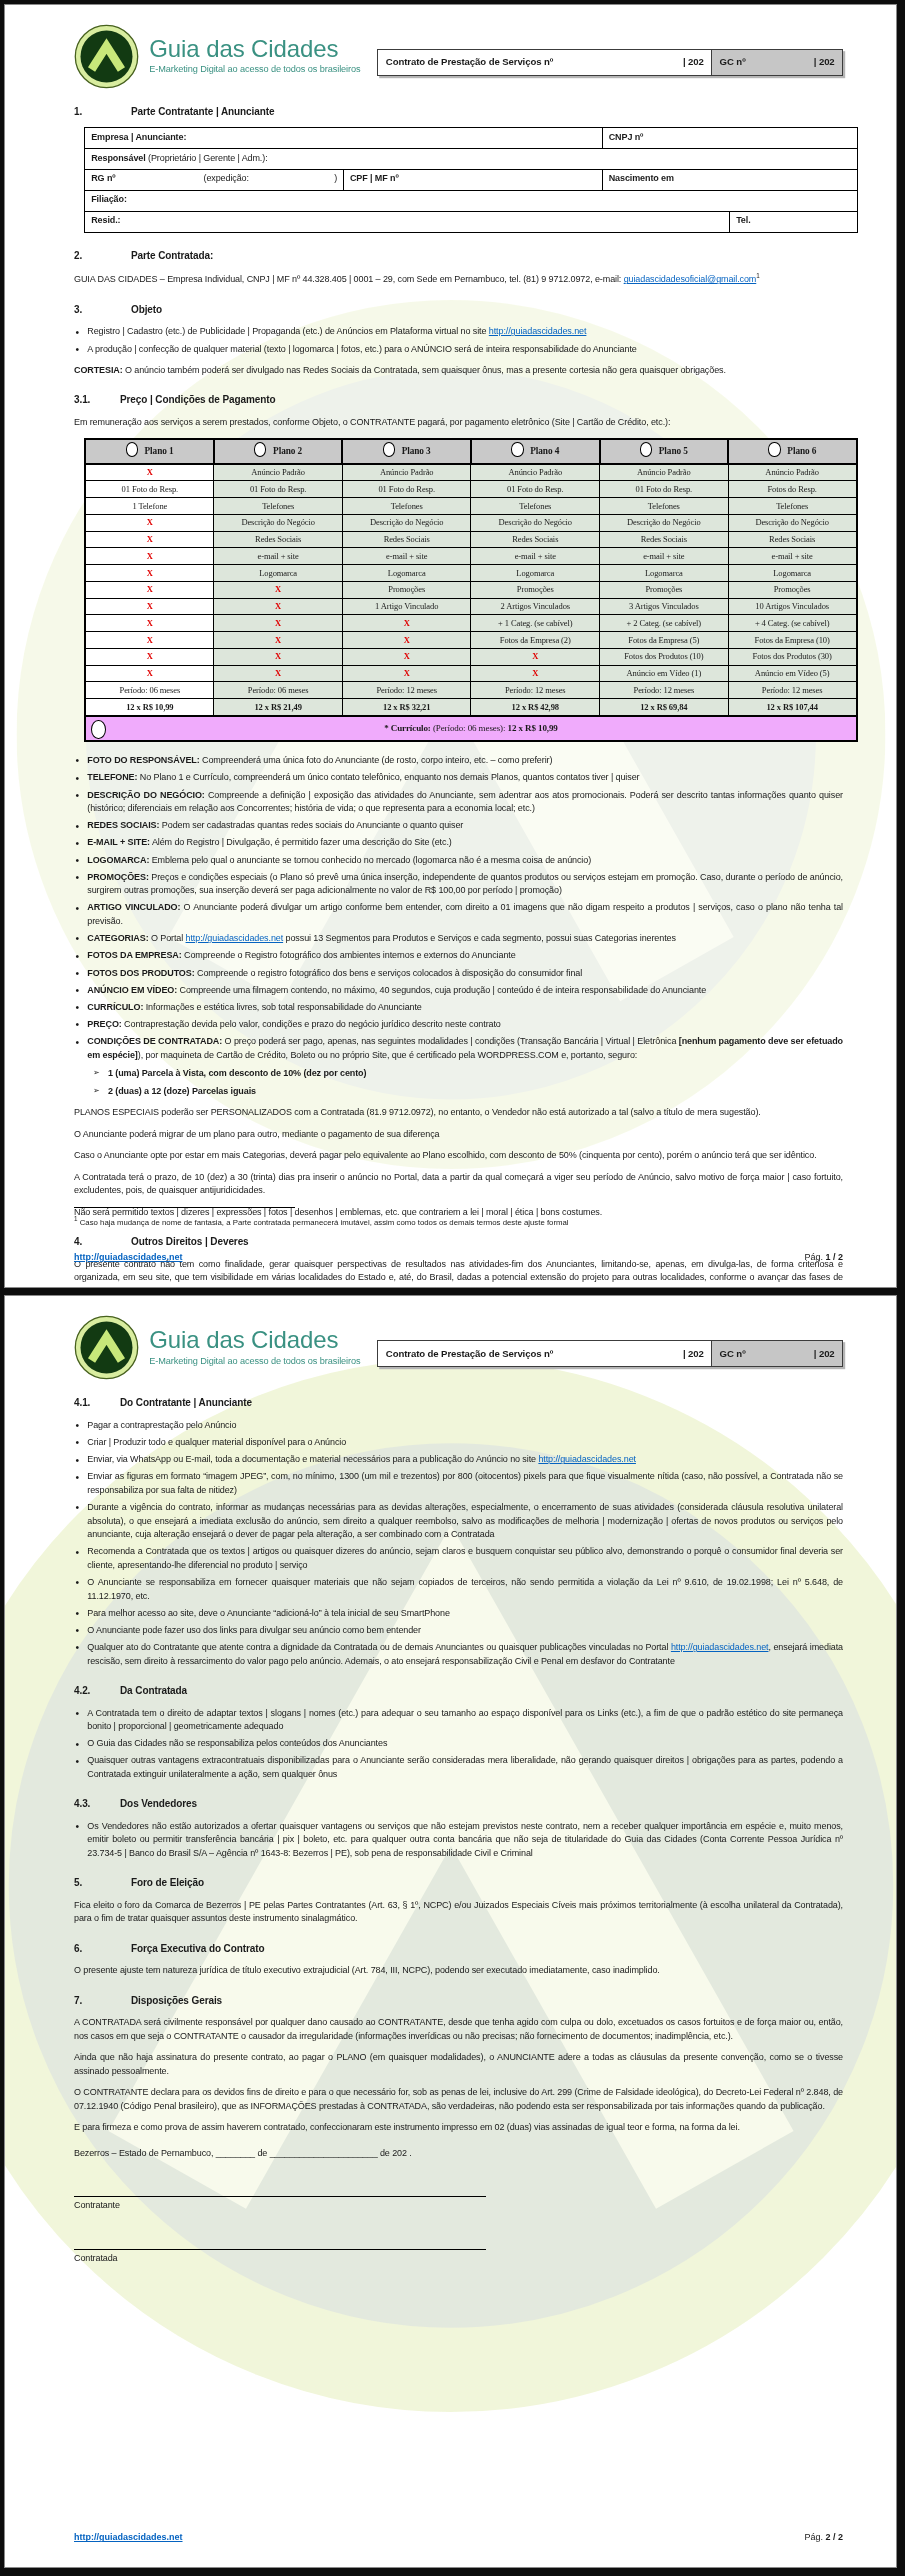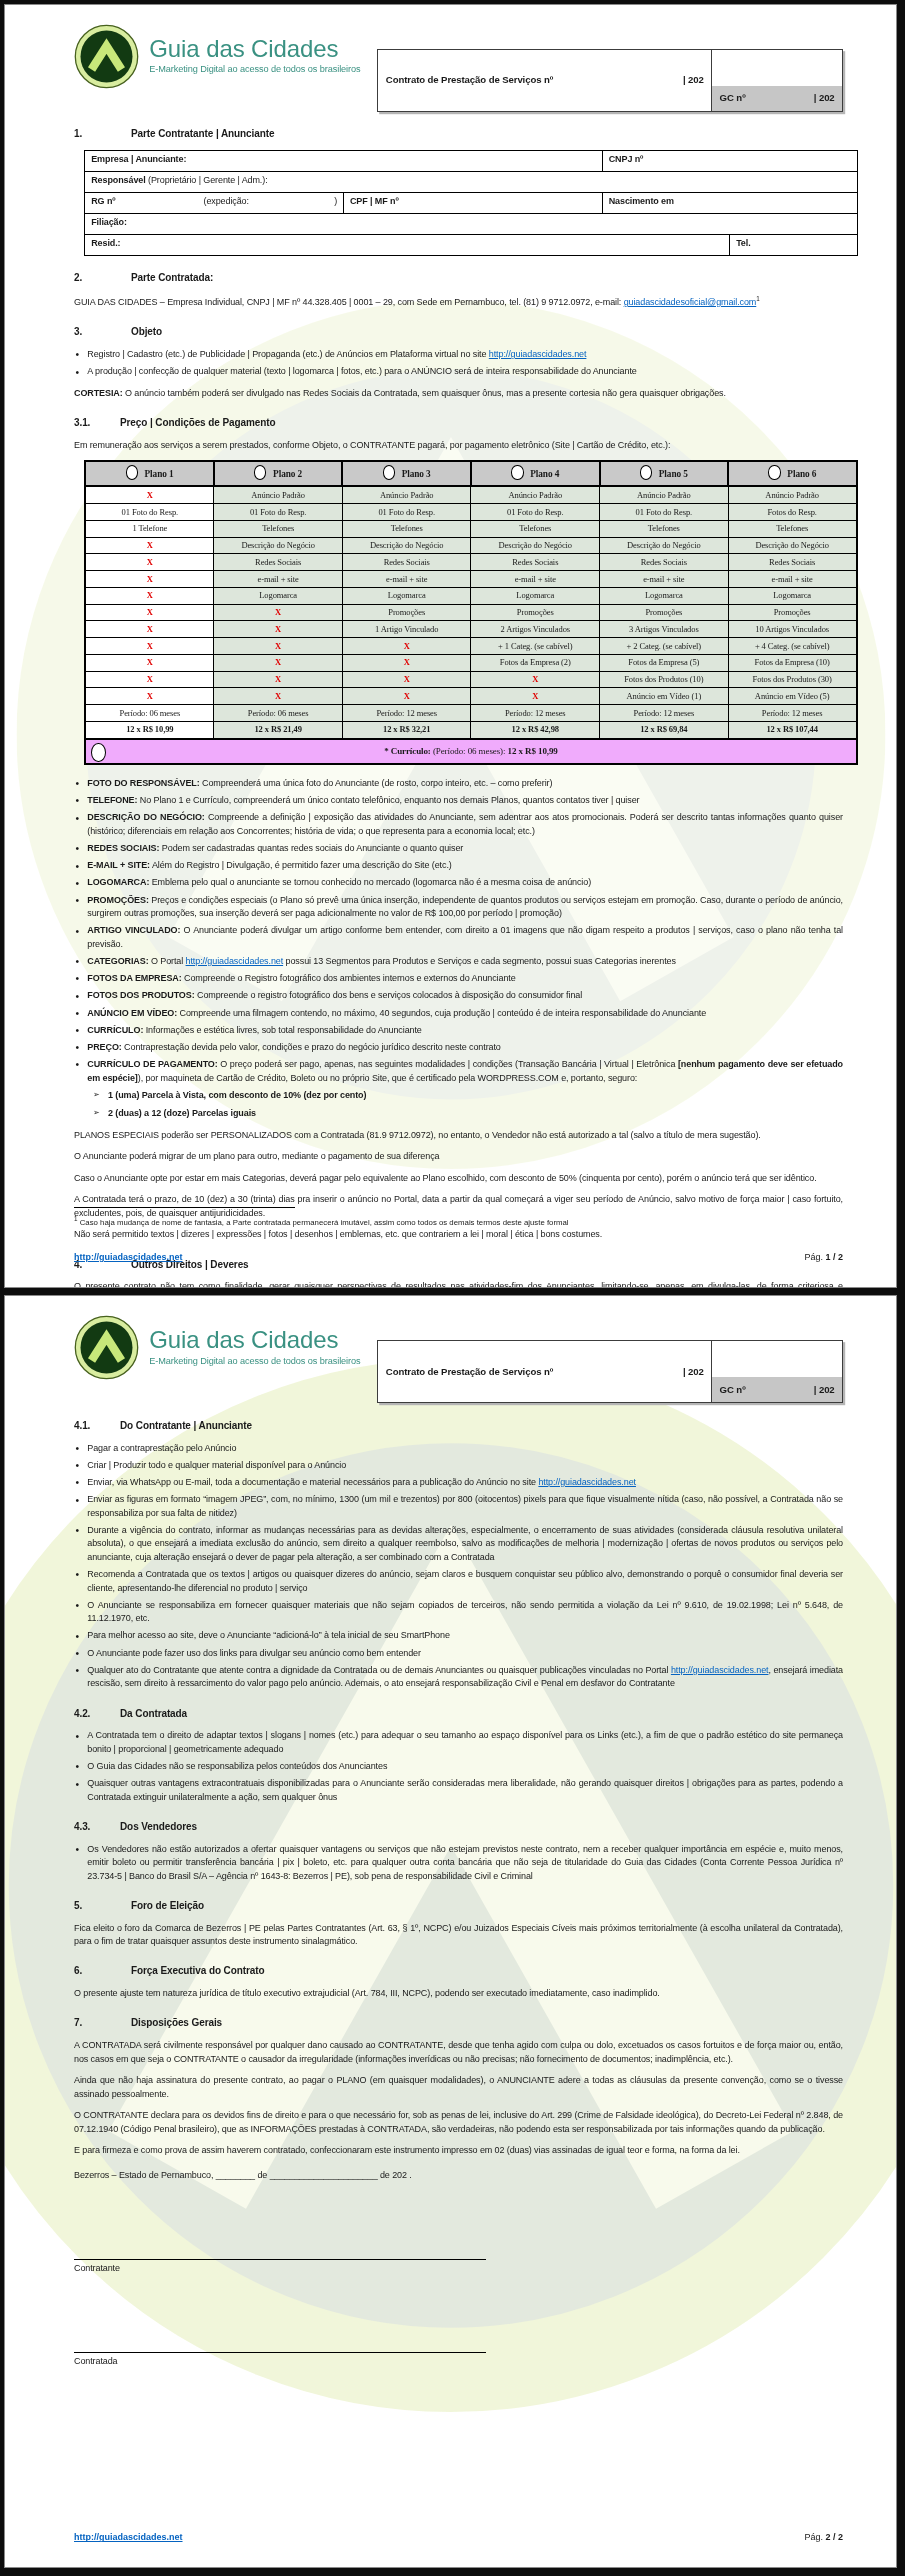--- a/index.html
+++ b/index.html
@@ -13,21 +13,21 @@
   #page2 .wm{top:63px;width:1053px;height:1053px;opacity:.85;}
   .content{position:relative;z-index:2;padding:19px 53px 0 69px;font-size:9px;line-height:1.5;letter-spacing:-0.1px;}
   
   .doc-header{display:flex;justify-content:space-between;align-items:flex-start;margin-bottom:11.8px;}
   .brand{display:flex;gap:10.3px;align-items:center;}
   .logo{width:65px;height:65px;flex:0 0 auto;}
   .brand-name{color:#3a9182;font-size:24px;line-height:1.05;font-weight:400;}
   .brand-tag{color:#3a9182;font-size:9.2px;margin-top:2.2px;}
   .titlebar{display:flex;margin-top:25px;border:1.5px solid #3c3c3c;box-shadow:2.2px 2.2px 0 #b5b5b5;font-size:9.6px;font-weight:bold;}
   .titlebar .t1{width:318px;background:#fff;border-right:1.5px solid #3c3c3c;display:flex;justify-content:space-between;align-items:center;padding:5.2px 7.4px;}
-  .titlebar .t2{width:115px;background:#c6c6c6;display:flex;justify-content:space-between;align-items:flex-end;padding:5.2px 7.4px;margin-top:36px;}
+  .titlebar .t2{width:115px;background:#c6c6c6;display:flex;justify-content:space-between;align-items:flex-end;padding:5.2px 7.4px;}
   
   .sec{display:flex;font-weight:bold;font-size:10px;margin:14.7px 0 8.8px 0;}
   .sec .num{width:57px;flex:0 0 auto;}
   
   table.party{border-collapse:collapse;width:calc(100% + 4.4px);margin-left:10.3px;margin-right:-14.7px;table-layout:fixed;}
   table.party td{border:1.5px solid #000;padding:2.2px 5.9px;height:15.5px;font-size:9px;vertical-align:top;}
   table.party .lbl{font-weight:bold;}
   
   table.plans{border-collapse:collapse;width:calc(100% + 4.4px);margin-left:10.3px;margin-right:-14.7px;border:2.9px solid #000;table-layout:fixed;text-align:center;font-size:8.5px;font-family:Liberation Serif, serif;}
   table.plans th{background:#c9c9c9;border:2.2px solid #000;padding:2.9px 1.5px;font-size:9.3px;}
@@ -49,21 +49,21 @@
   a.lnk{color:#0563c1;text-decoration:underline;}
   sup{font-size:6.3px;}
   
   .footnote{position:absolute;left:69px;right:53px;bottom:60px;z-index:2;}
   .fn-rule{width:221px;border-top:1.5px solid #000;margin-bottom:7.4px;}
   .fn-text{font-size:7.8px;}
   .page-footer{position:absolute;left:69px;right:53px;bottom:25px;display:flex;justify-content:space-between;align-items:flex-end;z-index:2;font-size:9px;}
   .page-footer .site{font-weight:bold;}
   
   .dateline{margin-top:11.8px;}
-  .sig{margin-top:76px;width:412px;border-top:1.5px solid #000;padding-top:2.2px;font-size:9px;}
+  .sig{margin-top:36px;width:412px;border-top:1.5px solid #000;padding-top:2.2px;font-size:9px;}
 </style>
 </head>
 <body>
 
 <div class="frame">
 
   <div class="page" id="page1">
     <svg class="wm" viewBox="0 0 100 100">
       <circle cx="50" cy="50" r="46" fill="#dfe6d9"></circle>
       <circle cx="50" cy="50" r="46" fill="none" stroke="#eff5d4" stroke-width="8"></circle>
@@ -293,21 +293,21 @@
         <li><b>E-MAIL + SITE:</b><span> Além do Registro | Divulgação, é permitido fazer uma descrição do Site (etc.)</span></li>
         <li><b>LOGOMARCA:</b><span> Emblema pelo qual o anunciante se tornou conhecido no mercado (logomarca não é a mesma coisa de anúncio)</span></li>
         <li><b>PROMOÇÕES:</b><span> Preços e condições especiais (o Plano só prevê uma única inserção, independente de quantos produtos ou serviços estejam em promoção. Caso, durante o período de anúncio, surgirem outras promoções, sua inserção deverá ser paga adicionalmente no valor de R$ 100,00 por período | promoção)</span></li>
         <li><b>ARTIGO VINCULADO:</b><span> O Anunciante poderá divulgar um artigo conforme bem entender, com direito a 01 imagens que não digam respeito a produtos | serviços, caso o plano não tenha tal previsão.</span></li>
         <li><b>CATEGORIAS:</b><span> O Portal </span><a class="lnk">http://guiadascidades.net</a><span> possui 13 Segmentos para Produtos e Serviços e cada segmento, possui suas Categorias inerentes</span></li>
         <li><b>FOTOS DA EMPRESA:</b><span> Compreende o Registro fotográfico dos ambientes internos e externos do Anunciante</span></li>
         <li><b>FOTOS DOS PRODUTOS:</b><span> Compreende o registro fotográfico dos bens e serviços colocados à disposição do consumidor final</span></li>
         <li><b>ANÚNCIO EM VÍDEO:</b><span> Compreende uma filmagem contendo, no máximo, 40 segundos, cuja produção | conteúdo é de inteira responsabilidade do Anunciante</span></li>
         <li><b>CURRÍCULO:</b><span> Informações e estética livres, sob total responsabilidade do Anunciante</span></li>
         <li><b>PREÇO:</b><span> Contraprestação devida pelo valor, condições e prazo do negócio jurídico descrito neste contrato</span></li>
-        <li><b>CURRÍCULO DE PAGAMENTO:</b><span> O preço poderá ser pago, apenas, nas seguintes modalidades | condições (Transação Bancária | Virtual | Eletrônica </span><b>[nenhum pagamento deve ser efetuado em espécie]</b><span>), por maquineta de Cartão de Crédito, Boleto ou no próprio Site, que é certificado pela WORDPRESS.COM e, portanto, seguro:</span></li>
+        <li><b>CONDIÇÕES DE CONTRATADA:</b><span> O preço poderá ser pago, apenas, nas seguintes modalidades | condições (Transação Bancária | Virtual | Eletrônica </span><b>[nenhum pagamento deve ser efetuado em espécie]</b><span>), por maquineta de Cartão de Crédito, Boleto ou no próprio Site, que é certificado pela WORDPRESS.COM e, portanto, seguro:</span></li>
       </ul>
       <ul class="sublist">
         <li>1 (uma) Parcela à Vista, com desconto de 10% (dez por cento)</li>
         <li>2 (duas) a 12 (doze) Parcelas iguais</li>
       </ul>
 
       <p class="just">PLANOS ESPECIAIS poderão ser PERSONALIZADOS com a Contratada (81.9 9712.0972), no entanto, o Vendedor não está autorizado a tal (salvo a título de mera sugestão).</p>
       <p class="just">O Anunciante poderá migrar de um plano para outro, mediante o pagamento de sua diferença</p>
       <p class="just">Caso o Anunciante opte por estar em mais Categorias, deverá pagar pelo equivalente ao Plano escolhido, com desconto de 50% (cinquenta por cento), porém o anúncio terá que ser idêntico.</p>
       <p class="just">A Contratada terá o prazo, de 10 (dez) a 30 (trinta) dias pra inserir o anúncio no Portal, data a partir da qual começará a viger seu período de Anúncio, salvo motivo de força maior | caso fortuito, excludentes, pois, de quaisquer antijuridicidades.</p>

